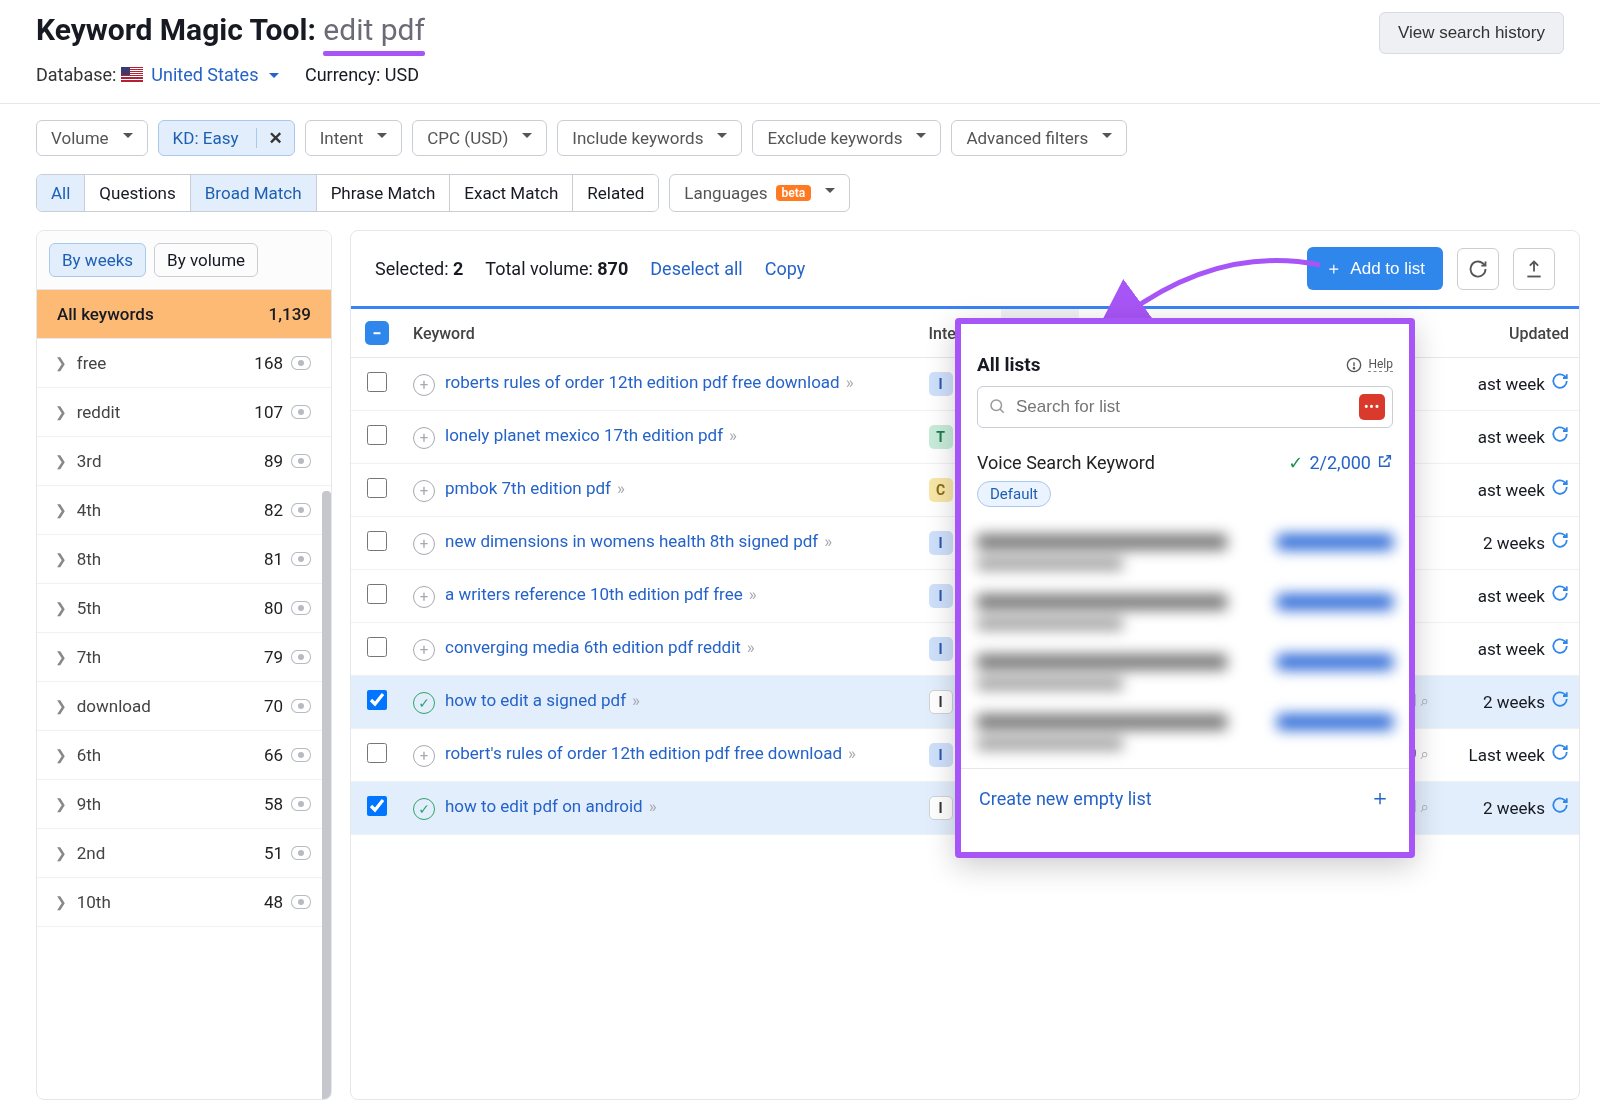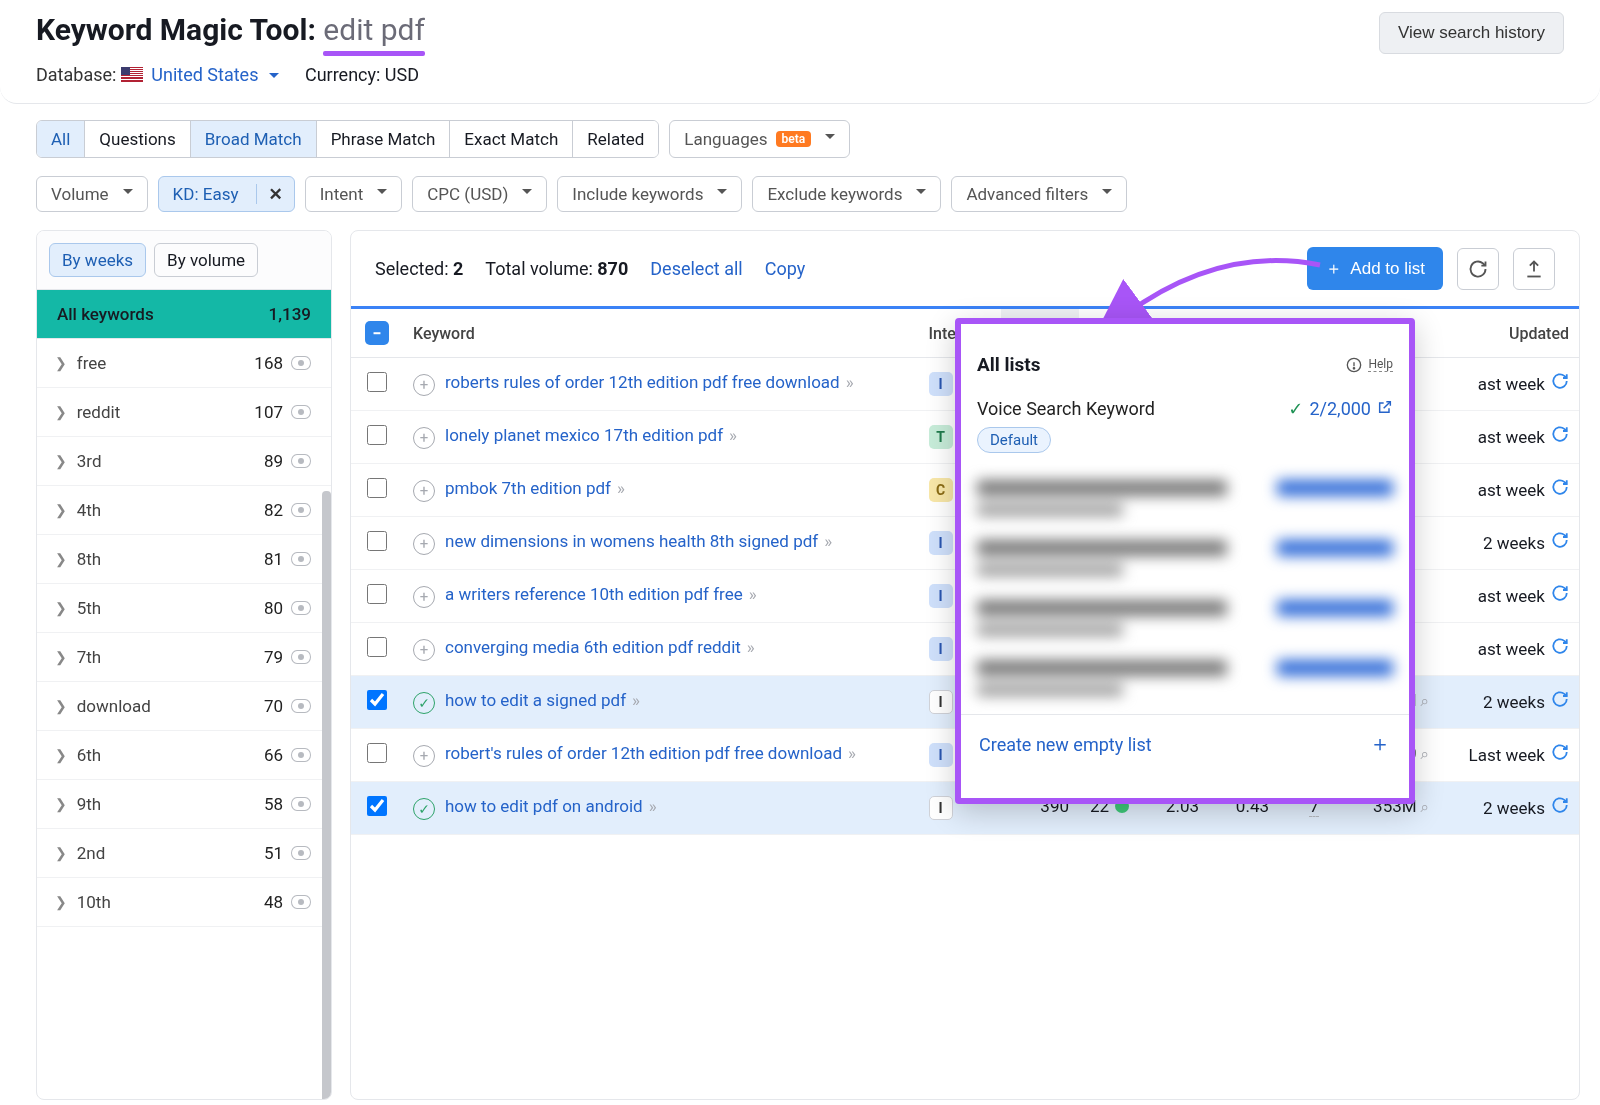--- a/index.html
+++ b/index.html
@@ -1,18 +1,18 @@
 <!DOCTYPE html>
 <html><head>
 <meta charset="utf-8">
 <style>
 * { box-sizing: border-box; margin: 0; padding: 0; }
 body { font-family: -apple-system, BlinkMacSystemFont, "Segoe UI", Roboto, sans-serif; background: #fff; color: #171a22; width: 1600px; height: 1105px; overflow: hidden; font-size: 18px; }
 
-.header { padding: 12px 36px 18px; border-bottom: 1px solid #e5e7eb; border-radius: 17px; }
+.header { padding: 12px 36px 18px; border-bottom: 1px solid #e5e7eb; }
 .header-top { display: flex; justify-content: space-between; align-items: flex-start; }
 .title-area h1 { font-size: 30px; font-weight: 700; }
 .title-area .query { font-weight: 400; color: #6b6b77; position: relative; }
 .title-area .query::after { content: ""; position: absolute; left: 0; right: 0; bottom: -9px; height: 5px; background: #a855f7; border-radius: 2px; }
 .meta { margin-top: 17px; font-size: 18px; display: flex; gap: 26px; align-items: center; }
 .meta .db { color: #333; }
 .meta .db-link { color: #2563c9; cursor: pointer; }
 .flag { display: inline-block; width: 22px; height: 15px; background: linear-gradient(#b22234 0 7%, #fff 7% 14%, #b22234 14% 21%, #fff 21% 28%, #b22234 28% 35%, #fff 35% 42%, #b22234 42% 49%, #fff 49% 56%, #b22234 56% 63%, #fff 63% 70%, #b22234 70% 77%, #fff 77% 84%, #b22234 84% 100%); position: relative; vertical-align: -1px; margin-right: 4px;}
 .flag::before{content:"";position:absolute;left:0;top:0;width:9px;height:8px;background:#3c3b6e;}
 .caret { display: inline-block; margin-left: 6px; border: 5px solid transparent; border-top-color: #2563c9; vertical-align: -2px; }
@@ -31,21 +31,21 @@
 .chip.kd .label{padding-right:10px;}
 .chip .x { border-left: 1px solid #aac8ec; padding: 0 11px; height: 100%; display: flex; align-items: center; color: #333; font-weight: 700;}
 .beta { background: #ff7a21; color: #fff; font-size: 12px; border-radius: 4px; padding: 1px 6px; font-weight: 600;}
 
 .grid { display: flex; gap: 18px; padding: 0 0 0 36px; }
 
 .sidebar { width: 296px; border: 1px solid #e5e7eb; border-radius: 8px; overflow: hidden; height: 870px; background:#fff;}
 .sidebar .tabs { display:flex; padding: 12px; gap: 8px; border-bottom: 1px solid #e5e7eb; background:#fcfcfd;}
 .sidebar .tabs .t { border: 1px solid #c9cdd4; border-radius: 6px; padding: 6px 12px; cursor: pointer; font-size:17px;}
 .sidebar .tabs .t.active { background:#e2eefc; color:#1e5fb3; border-color:#aac8ec;}
-.sidebar .allkw { display:flex; justify-content:space-between; padding: 14px 20px; font-size:17px; border-bottom:1px solid #e5e7eb; background:#14b8a6; font-weight:500;}
+.sidebar .allkw { display:flex; justify-content:space-between; padding: 14px 20px; font-size:17px; border-bottom:1px solid #e5e7eb; background:#fdba74; font-weight:500;}
 .sidebar .cat { display:flex; align-items:center; justify-content:space-between; padding: 14px 20px 14px 18px; font-size:17px; border-bottom:1px solid #f0f1f3; cursor:pointer; color:#444;}
 .sidebar .cat .l { display:flex; align-items:center; gap:10px;}
 .sidebar .cat .r { display:flex; align-items:center; gap:8px; color:#222;}
 .chev { color:#888; font-size:14px;}
 .eye { width:20px; height:14px; border:1.5px solid #b7bac0; border-radius: 60% / 100%; position:relative; display:inline-block;}
 .eye::after{content:"";position:absolute;width:6px;height:6px;border-radius:50%;background:#b7bac0;top:2.5px;left:5.5px;}
 .scroll-track{position:absolute; top:260px; right:0; width:9px; height:700px; background:transparent;}
 .scroll-thumb{background:#c5c7cc; border-radius:4px; height:650px; width:9px;}
 .sidebar{position:relative;}
 
@@ -135,63 +135,63 @@
         </span>
         <span>Currency: USD</span>
       </div>
     </div>
     <button class="btn-history">View search history</button>
   </div>
 </div>
 
 <div class="toolbar">
   <div class="pill-row">
+    <div class="chip">
+        <span>Volume</span>
+        <span class="caret k"></span>
+      </div>
+    <div class="chip kd">
+        <span class="label">KD: Easy</span>
+        <span class="x">✕</span>
+      </div>
+    <div class="chip">
+        <span>Intent</span>
+        <span class="caret k"></span>
+      </div>
+    <div class="chip">
+        <span>CPC (USD)</span>
+        <span class="caret k"></span>
+      </div>
+    <div class="chip">
+        <span>Include keywords</span>
+        <span class="caret k"></span>
+      </div>
+    <div class="chip">
+        <span>Exclude keywords</span>
+        <span class="caret k"></span>
+      </div>
+    <div class="chip">
+        <span>Advanced filters</span>
+        <span class="caret k"></span>
+      </div>
+  </div>
+  <div class="pill-row">
     <div class="seg" id="seg1">
         <div class="segbtn active">All</div>
         <div class="segbtn">Questions</div>
         <div class="segbtn active">Broad Match</div>
         <div class="segbtn">Phrase Match</div>
         <div class="segbtn">Exact Match</div>
         <div class="segbtn">Related</div>
       </div>
     <div class="chip">
       <span>Languages</span>
       <span class="beta">beta</span>
       <span class="caret k"></span>
     </div>
-  </div>
-  <div class="pill-row">
-    <div class="chip">
-        <span>Volume</span>
-        <span class="caret k"></span>
-      </div>
-    <div class="chip kd">
-        <span class="label">KD: Easy</span>
-        <span class="x">✕</span>
-      </div>
-    <div class="chip">
-        <span>Intent</span>
-        <span class="caret k"></span>
-      </div>
-    <div class="chip">
-        <span>CPC (USD)</span>
-        <span class="caret k"></span>
-      </div>
-    <div class="chip">
-        <span>Include keywords</span>
-        <span class="caret k"></span>
-      </div>
-    <div class="chip">
-        <span>Exclude keywords</span>
-        <span class="caret k"></span>
-      </div>
-    <div class="chip">
-        <span>Advanced filters</span>
-        <span class="caret k"></span>
-      </div>
   </div>
 </div>
 
 <div class="grid">
   <div class="sidebar">
     <div class="tabs">
       <div class="t active">By weeks</div>
       <div class="t">By volume</div>
     </div>
     <div class="allkw">
@@ -573,20 +573,28 @@
       <h3>All lists</h3>
       <span class="help">
         <svg width="16" height="16" viewBox="0 0 24 24" fill="none" stroke="#555" stroke-width="2">
             <circle cx="12" cy="12" r="10"></circle>
             <line x1="12" y1="8" x2="12" y2="14"></line>
             <circle cx="12" cy="17" r="1" fill="#555"></circle>
           </svg>
         <span class="h">Help</span>
       </span>
     </div>
+    <div class="search-wrap">
+      <span class="sic"><svg width="18" height="18" viewBox="0 0 24 24" fill="none" stroke="#999" stroke-width="2">
+            <circle cx="11" cy="11" r="7"></circle>
+            <line x1="21" y1="21" x2="16" y2="16"></line>
+          </svg></span>
+      <input type="text" placeholder="Search for list" style="">
+      <span class="redic">•••</span>
+    </div>
     <div class="list-item">
       <div class="row">
         <span class="name">Voice Search Keyword</span>
         <span class="count">
           <span class="ok">✓</span>
           <span>2/2,000</span>
           <span class="extlink"><svg width="16" height="16" viewBox="0 0 24 24" fill="none" stroke="#2563c9" stroke-width="2.2">
                 <path d="M14 4h6v6"></path>
                 <path d="M20 4L10 14"></path>
                 <path d="M18 14v6H4V6h6"></path>

